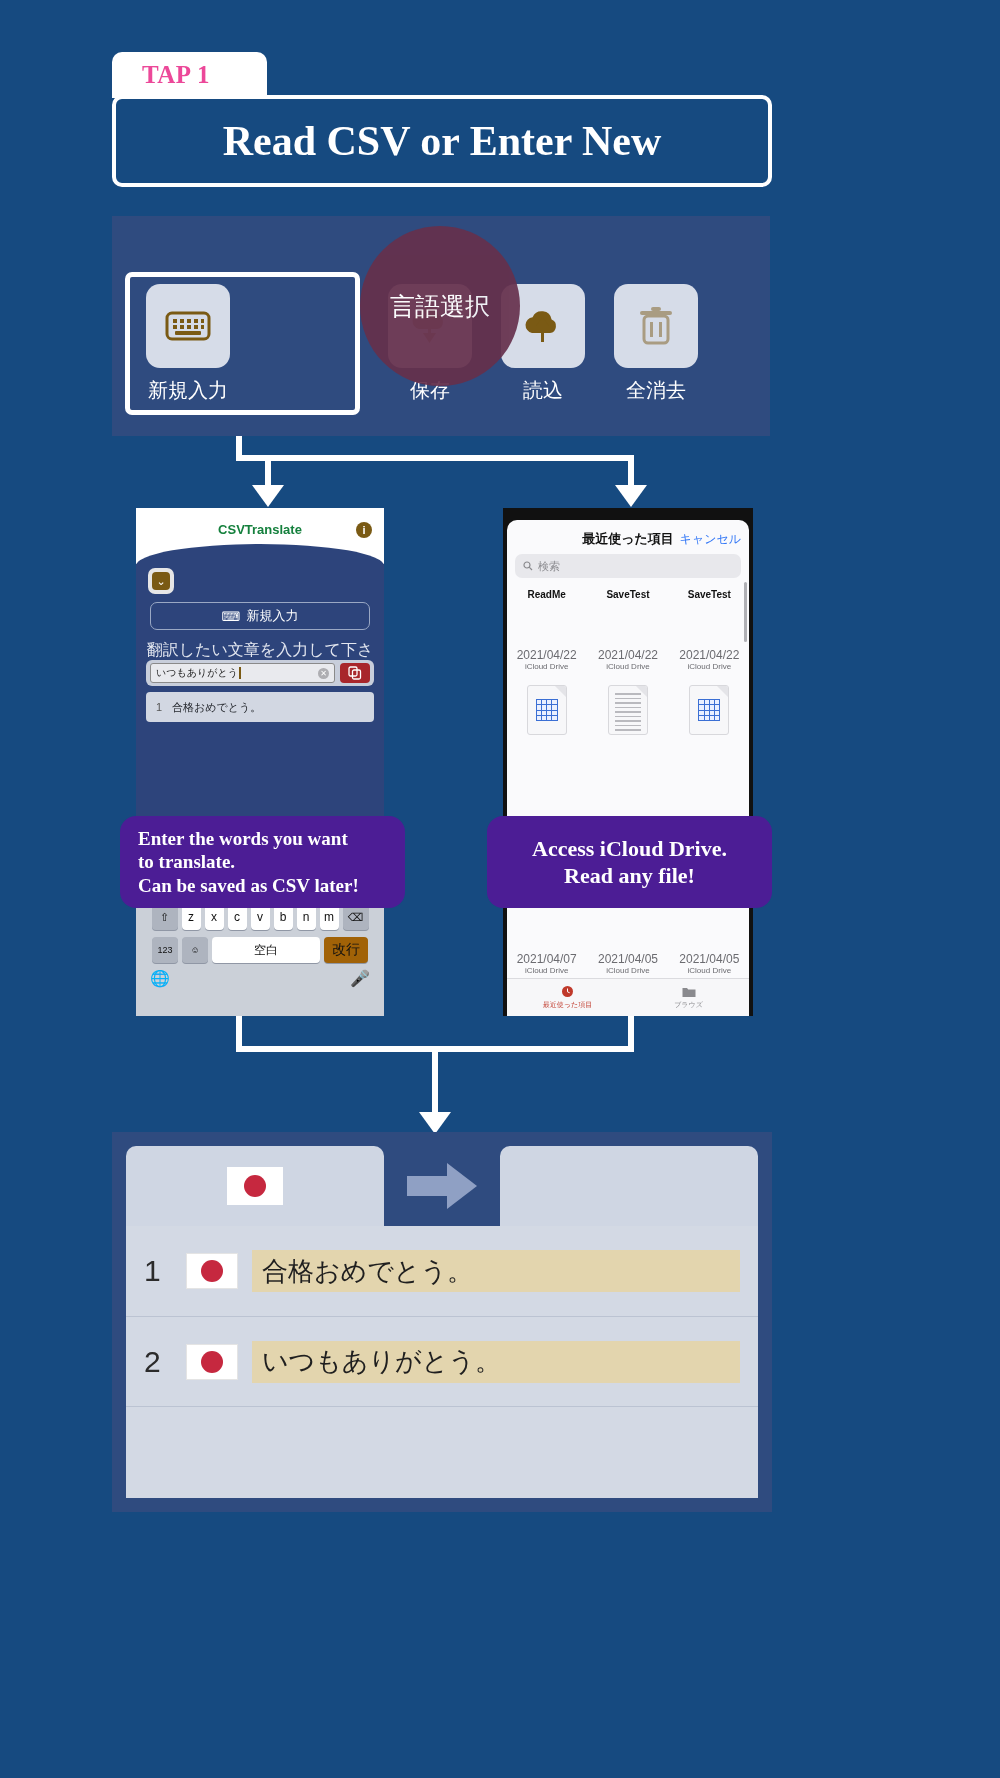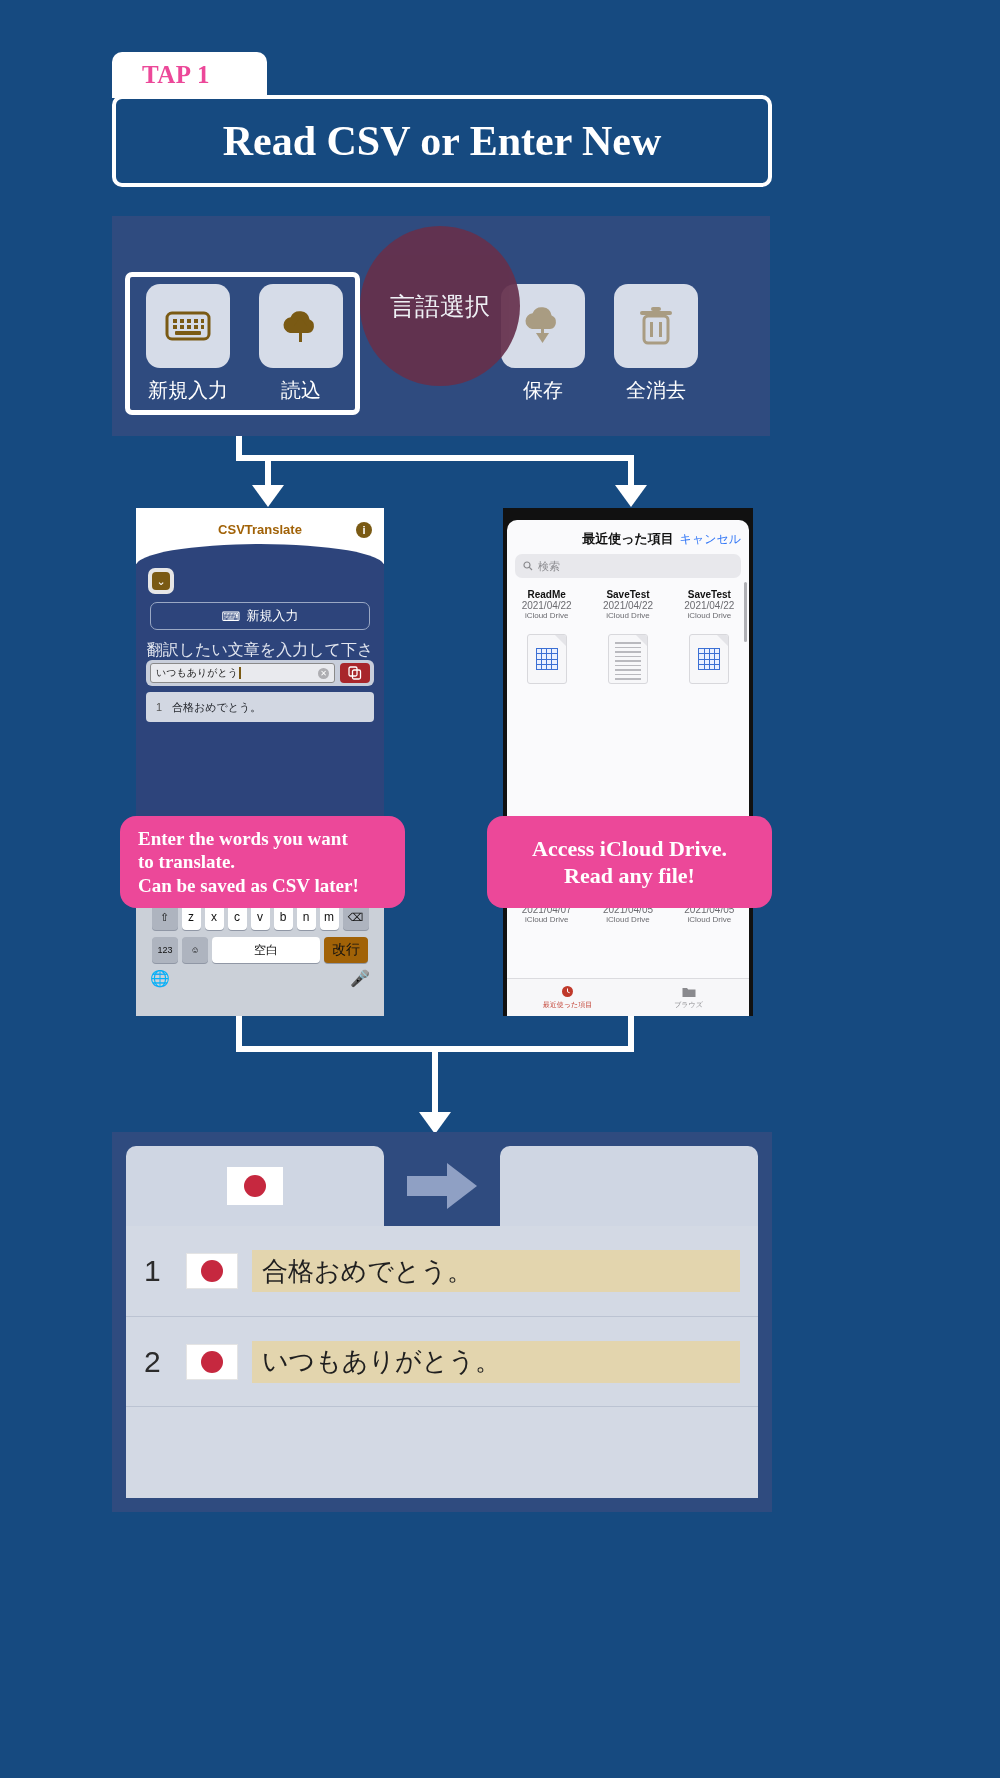--- a/index.html
+++ b/index.html
@@ -84,21 +84,21 @@
     position: absolute; overflow: hidden;
     background: #ffffff;
   }
   .phoneL { left: 136px; top: 508px; width: 248px; height: 508px; }
   .phoneR { left: 503px; top: 508px; width: 250px; height: 508px; background:#111; }
 
   
   .pl-head { position: relative; height: 52px; background:#ffffff; }
   .pl-title {
     position:absolute; left:0; right:0; top:14px; text-align:center;
-    color:#a16207; font-size:13px; font-weight:bold;
+    color:#15803d; font-size:13px; font-weight:bold;
   }
   .pl-info {
     position:absolute; right:12px; top:14px; width:16px; height:16px;
     border-radius:50%; background:#7A5A14; color:#fff; font-size:11px;
     font-weight:bold; display:flex; align-items:center; justify-content:center;
   }
   .pl-wave {
     position:absolute; left:0; top:36px; width:248px; height:26px;
     background:#2D447B; border-radius: 60% 60% 0 0 / 100% 100% 0 0;
   }
@@ -176,21 +176,21 @@
   }
   .pr-cancel { position:absolute; right:8px; top:11px; font-size:12px; color:#3478F6; }
   .pr-search {
     margin:0 8px; height:24px; background:#E8E8EC; border-radius:7px;
     display:flex; align-items:center; padding:0 8px; gap:5px;
     font-size:11px; color:#8A8A8E;
   }
   .pr-grid { display:flex; padding:6px 8px 0; gap:18px; }
   .pr-cell { width:72px; text-align:center; }
   .pr-fname { font-size:10px; font-weight:bold; color:#111; margin-top:3px; }
-  .pr-fdate { font-size:10px; color:#6B6B70; }
+  .pr-fdate { font-size:12px; color:#6B6B70;margin-top:48px; }
   .pr-floc  { font-size:8px; color:#6B6B70; }
   .pr-ficon { width:40px; height:50px; margin:0 auto; position:relative; }
   .pr-doc {
     width:40px; height:50px; background:#F7F7F9; border:1px solid #D8D8DC;
     border-radius:3px; position:relative; overflow:hidden;
   }
   .pr-doc::after {
     content:""; position:absolute; right:0; top:0;
     border-left:11px solid transparent; border-top:11px solid #E4E4E8;
   }
@@ -212,21 +212,21 @@
     background:#F7F7F9; border-top:1px solid #DBDBDF;
     display:flex;
   }
   .pr-tab { flex:1; display:flex; flex-direction:column; align-items:center; justify-content:center; gap:2px; }
   .pr-tab span { font-size:7px; }
   .pr-tab.active span { color:#C0392B; }
   .pr-tab.inactive span { color:#8A8A8E; }
 
   
   .callout {
-    position:absolute; background:#ec4899; border-radius:16px;
+    position:absolute; background:#4c1d95; border-radius:16px;
     color:#ffffff; font-family:"Liberation Serif", serif; font-weight:bold;
     display:flex; flex-direction:column; justify-content:center;
   }
   .calloutL { left:120px; top:816px; width:285px; height:92px; padding:0 18px; font-size:19px; line-height:1.22; }
   .calloutR { left:487px; top:816px; width:285px; height:92px; padding:0 18px; font-size:22px; line-height:1.25; text-align:center; align-items:center; }
 
   
   .result {
     position:absolute; left:112px; top:1132px; width:660px; height:380px;
     background:#2F4B7F;
@@ -301,40 +301,40 @@
               <rect x="22" y="15" width="4" height="4"></rect>
                 <rect x="29" y="15" width="4" height="4"></rect>
               <rect x="36" y="15" width="3" height="4"></rect>
               <rect x="10" y="21" width="26" height="4" rx="1"></rect>
             </g>
           </svg>
         </div>
         <div class="tb-label">新規入力</div>
       </div>
 
+      <div class="tb-item m3">
+        <div class="tb-icon">
+          <svg width="46" height="40" viewBox="0 0 46 40">
+            <path d="M12 23 a8 8 0 0 1 0.6 -15.8 a10 10 0 0 1 19 2.4 a7 7 0 0 1 -1.6 13.4 z" fill="#A99C82"></path>
+            <rect x="21" y="16" width="3" height="15" fill="#A99C82"></rect>
+            <path d="M22.5 37 L29 27 L16 27 Z" fill="#A99C82"></path>
+          </svg>
+        </div>
+        <div class="tb-label">保存</div>
+      </div>
+
       <div class="tb-item m2">
         <div class="tb-icon">
           <svg width="46" height="40" viewBox="0 0 46 40">
             <path d="M12 27 a8 8 0 0 1 0.6 -15.8 a10 10 0 0 1 19 2.4 a7 7 0 0 1 -1.6 13.4 z" fill="#7A5A14"></path>
             <rect x="21" y="15" width="3" height="21" fill="#7A5A14"></rect>
             <path d="M22.5 11 L29 20 L16 20 Z" fill="#7A5A14"></path>
           </svg>
         </div>
         <div class="tb-label">読込</div>
-      </div>
-
-      <div class="tb-item m3">
-        <div class="tb-icon">
-          <svg width="46" height="40" viewBox="0 0 46 40">
-            <path d="M12 23 a8 8 0 0 1 0.6 -15.8 a10 10 0 0 1 19 2.4 a7 7 0 0 1 -1.6 13.4 z" fill="#A99C82"></path>
-            <rect x="21" y="16" width="3" height="15" fill="#A99C82"></rect>
-            <path d="M22.5 37 L29 27 L16 27 Z" fill="#A99C82"></path>
-          </svg>
-        </div>
-        <div class="tb-label">保存</div>
       </div>
 
       <div class="tb-item m4">
         <div class="tb-icon">
           <svg width="40" height="44" viewBox="0 0 40 44">
             <rect x="8" y="12" width="24" height="27" rx="4" fill="none" stroke="#A99C82" stroke-width="3"></rect>
             <rect x="4" y="7" width="32" height="4" rx="2" fill="#A99C82"></rect>
             <rect x="15" y="3" width="10" height="4" rx="2" fill="#A99C82"></rect>
             <rect x="14" y="18" width="3" height="15" fill="#A99C82"></rect>
             <rect x="23" y="18" width="3" height="15" fill="#A99C82"></rect>

